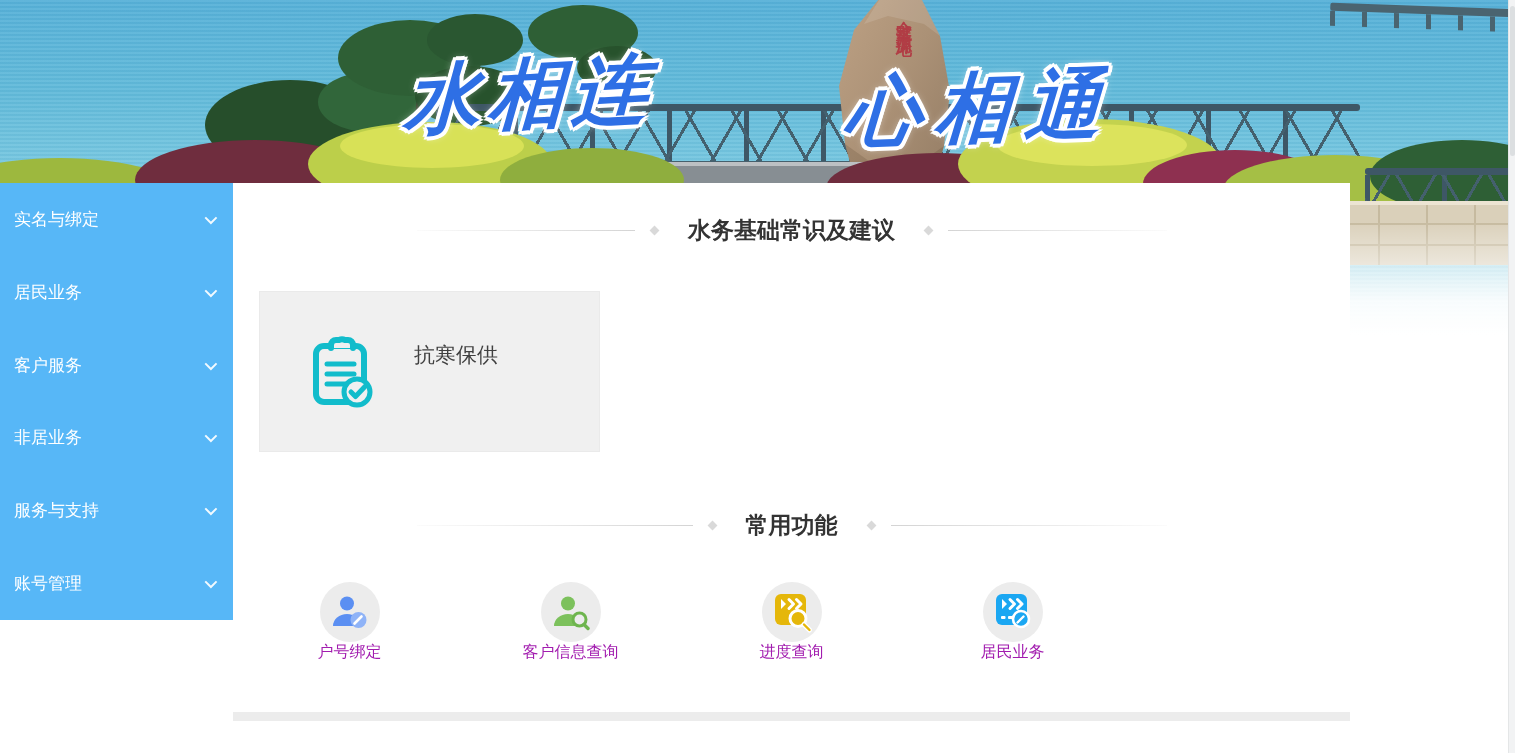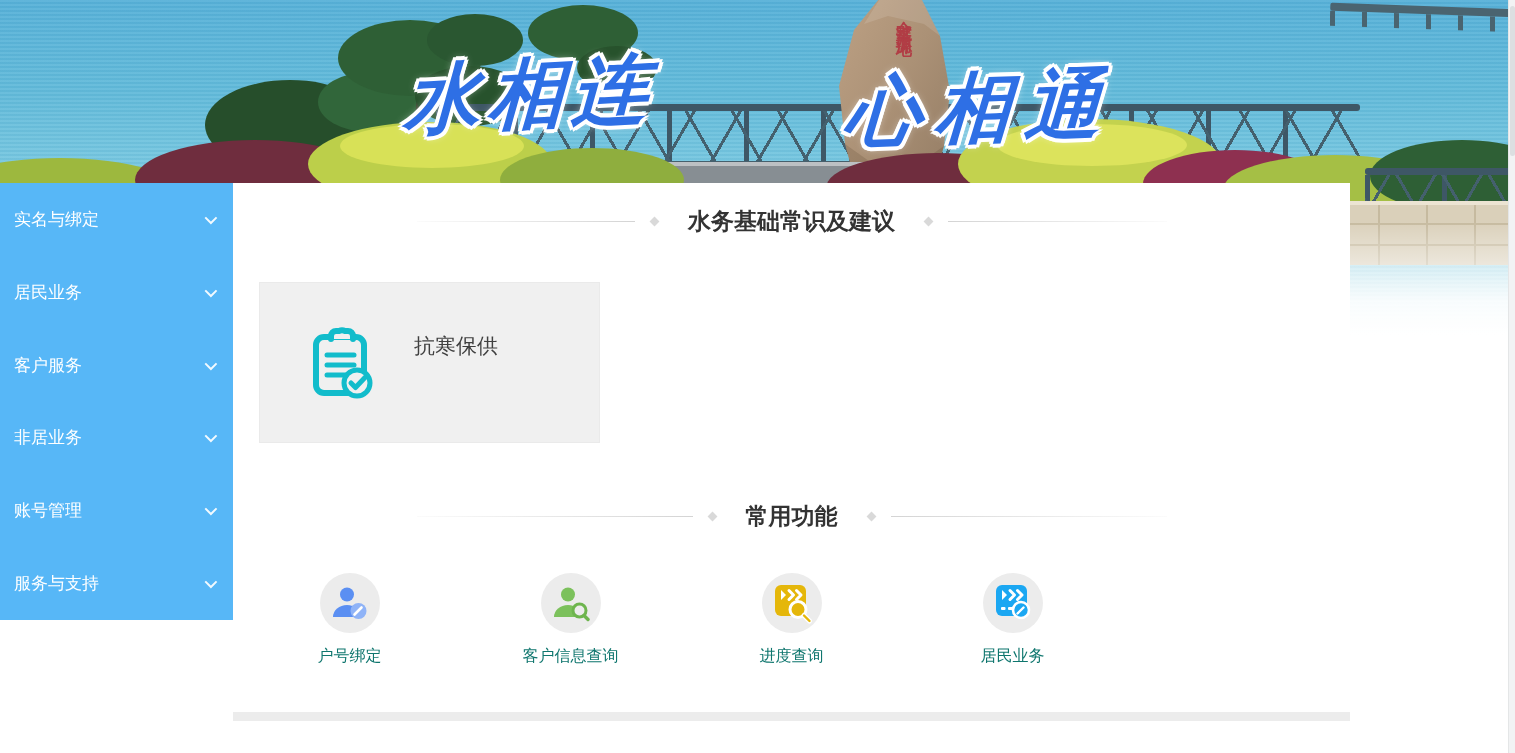--- a/index.html
+++ b/index.html
@@ -54,39 +54,39 @@
   
   .sidebar { position:absolute; left:0; top:183px; width:234px; height:437px; background:#57b7f7; z-index:3;
     display:flex; flex-direction:column; }
   .side-item { flex:1; display:flex; align-items:center; justify-content:space-between;
     padding:0 20px 0 14px; color:#fff; font-size:17px; cursor:pointer; }
   .chev { width:9px; height:9px; border-right:2px solid rgba(255,255,255,.92);
     border-bottom:2px solid rgba(255,255,255,.92); transform:rotate(45deg) translateY(-2px); }
 
   
   .panel { position:absolute; left:233px; top:183px; width:1117px; height:538px; background:#fff; z-index:3;
-    padding-top:23px; }
+    padding-top:32px; }
   .divider { width:750px; margin:0 auto; display:flex; align-items:center; gap:16px; height:30px; }
   .divider .line { flex:1; height:1px; }
   .divider .line-l { background:linear-gradient(90deg, rgba(216,216,216,.1), #d4d4d4); }
   .divider .line-r { background:linear-gradient(270deg, rgba(216,216,216,.1), #d4d4d4); }
   .divider .diamond { width:7px; height:7px; background:#d9d9d9; transform:rotate(45deg); flex:none; }
   .section-title { font-size:23px; font-weight:bold; color:#333; white-space:nowrap; margin:0 14px; }
 
   .notice-card { margin:46px 0 0 26px; width:341px; height:161px; background:#f0f0f0; border:1px solid #eaeaea;
     display:flex; align-items:center; cursor:pointer; }
   .notice-card .card-icon { margin-left:50px; flex:none; }
   .notice-card .card-label { margin-left:40px; margin-bottom:34px; font-size:21px; color:#404040; }
 
   .divider-2 { margin-top:58px; }
   .quick-row { display:flex; margin:42px 0 0 6px; }
   .quick-item { width:221px; display:flex; flex-direction:column; align-items:center; cursor:pointer; }
   .icon-circle { width:60px; height:60px; border-radius:50%; background:#ececec;
     display:flex; align-items:center; justify-content:center; }
-  .quick-label { margin-top:13px; font-size:16px; color:#0f766e; }
+  .quick-label { font-size:16px; color:#a21caf; }
 
   .bottom-bar { position:absolute; left:0; bottom:0; width:100%; height:9px; background:#ececec; }
 
   
   .scrollbar { position:absolute; right:0; top:0; width:7px; height:753px; background:#f2f3f4;
     border-left:1px solid #e4e6e7; z-index:5; }
   .scroll-thumb { position:absolute; left:1px; top:6px; width:5px; height:150px; background:#dcdfe1; border-radius:3px; }
 </style>
 </head>
 <body>
@@ -174,25 +174,25 @@
     </div>
     <div class="side-item">
       <span>客户服务</span>
       <span class="chev"></span>
     </div>
     <div class="side-item">
       <span>非居业务</span>
       <span class="chev"></span>
     </div>
     <div class="side-item">
+      <span>服务与支持</span>
+      <span class="chev"></span>
+    </div>
+    <div class="side-item">
       <span>账号管理</span>
-      <span class="chev"></span>
-    </div>
-    <div class="side-item">
-      <span>服务与支持</span>
       <span class="chev"></span>
     </div>
   </nav>
 
   <main class="panel">
 
     <div class="divider">
       <span class="line line-l"></span>
       <span class="diamond"></span>
       <h2 class="section-title">水务基础常识及建议</h2>

